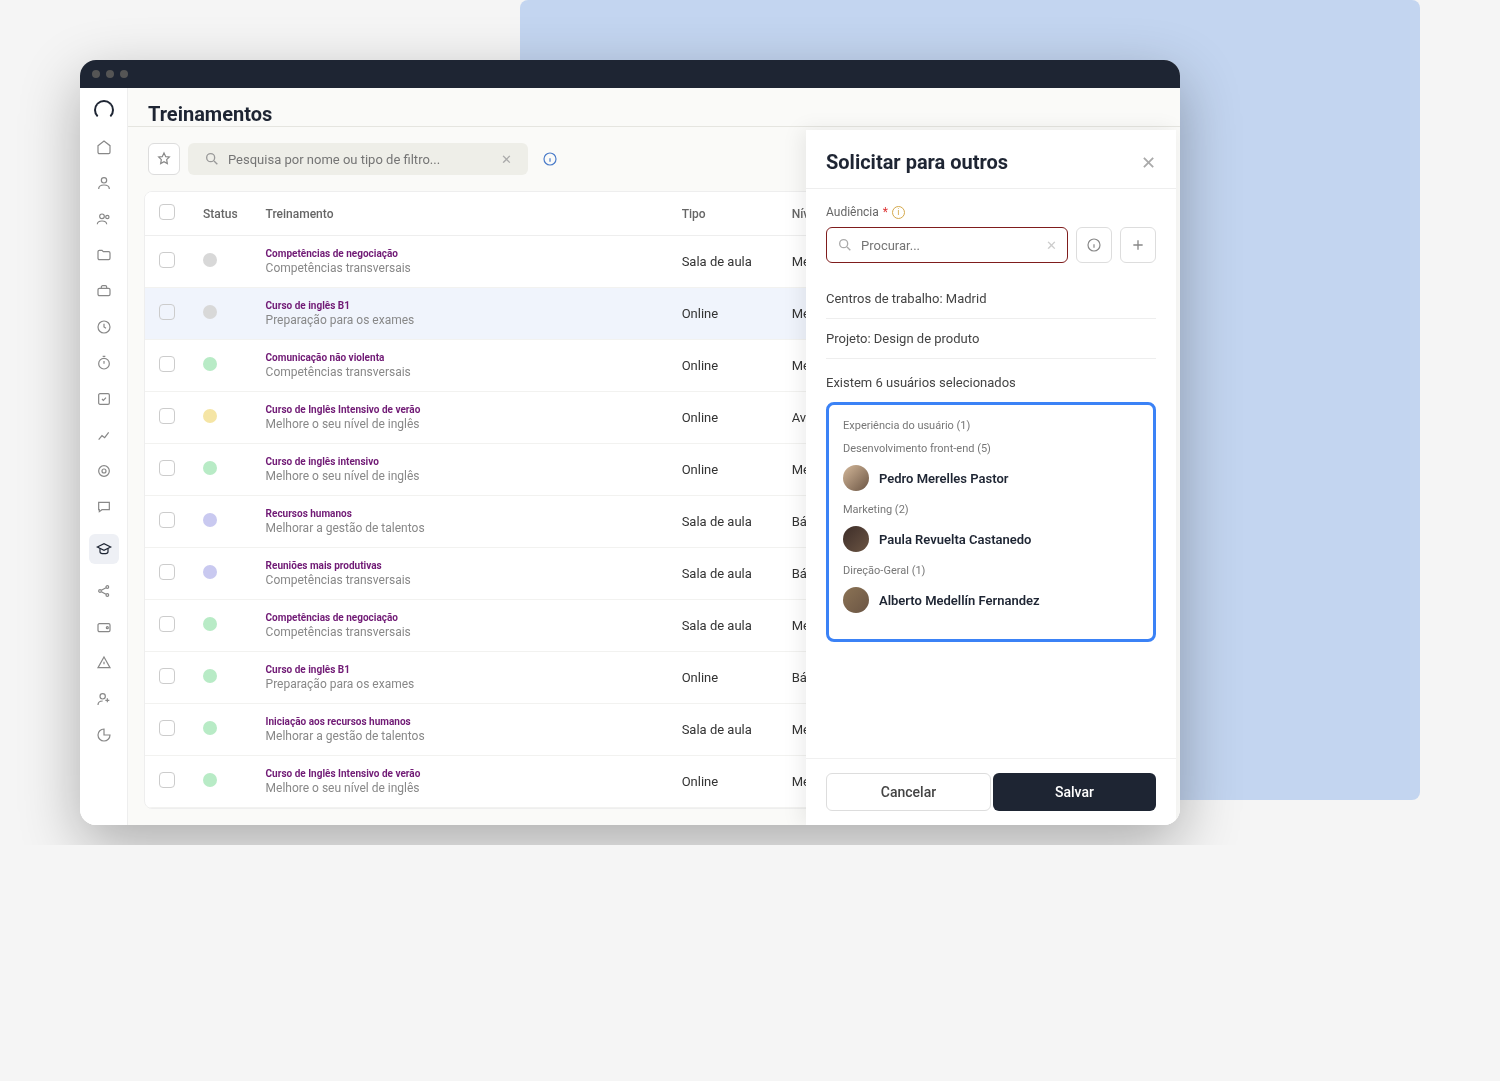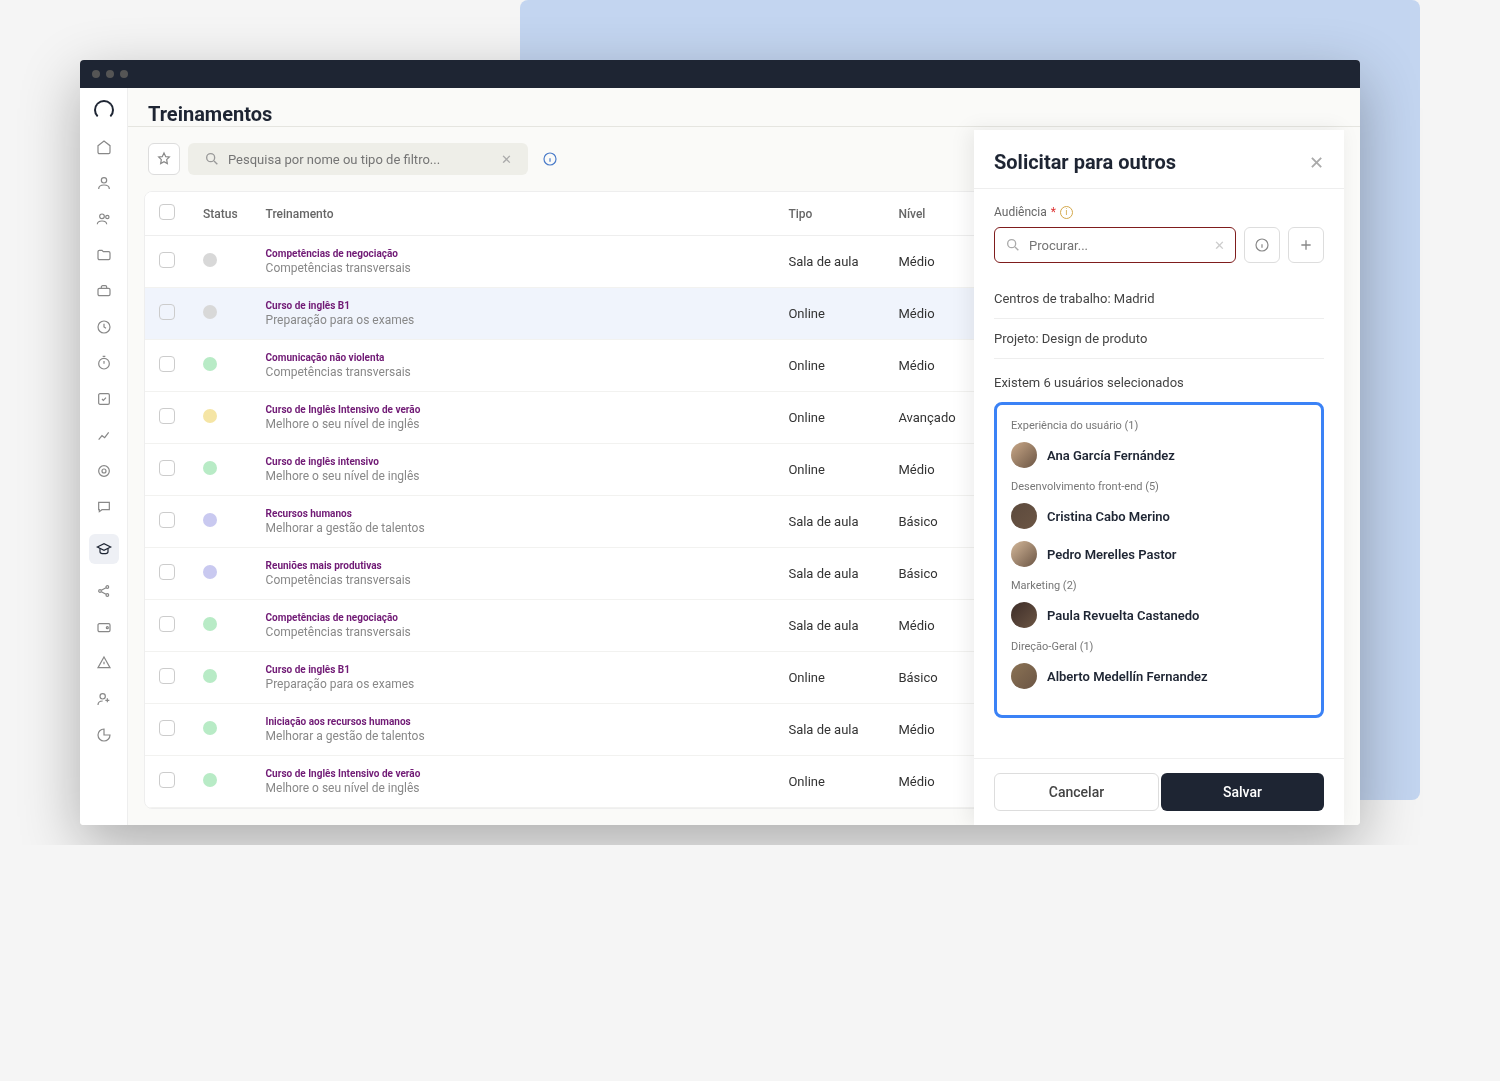--- a/index.html
+++ b/index.html
@@ -1,18 +1,18 @@
 <!DOCTYPE html>
 <html><head>
   <meta charset="utf-8">
   <style>
     * { margin: 0; padding: 0; box-sizing: border-box; font-family: -apple-system, BlinkMacSystemFont, 'Segoe UI', Roboto, sans-serif; }
     body { background: #f5f5f5; padding: 20px; }
     .backdrop { position: absolute; top: 0; right: 80px; width: 900px; height: 800px; background: #c3d5f0; border-radius: 8px; z-index: 0; }
-    .window { position: relative; width: 1280px; margin: 40px auto 0 60px; background: #fff; border-radius: 4px; box-shadow: 0 20px 60px rgba(0,0,0,0.3); overflow: hidden; z-index: 1; }
+    .window { position: relative; width: 1100px; margin: 40px auto 0 60px; background: #fff; border-radius: 16px; box-shadow: 0 20px 60px rgba(0,0,0,0.3); overflow: hidden; z-index: 1; }
     .titlebar { background: #1e2533; height: 28px; display: flex; align-items: center; padding: 0 12px; gap: 6px; }
     .titlebar .dot { width: 8px; height: 8px; border-radius: 50%; background: #555; }
     .app-body { display: flex; background: #fafaf8; }
     .sidebar { width: 48px; background: #fff; border-right: 1px solid #eee; display: flex; flex-direction: column; align-items: center; padding: 12px 0; gap: 18px; }
     .sidebar .logo { width: 20px; height: 20px; border: 2px solid #1e2533; border-radius: 50%; border-bottom-color: transparent; position: relative; }
     .sidebar-icon { width: 18px; height: 18px; color: #888; display: flex; align-items: center; justify-content: center; cursor: pointer; }
     .sidebar-icon.active { background: #eef0f5; border-radius: 6px; padding: 6px; width: 30px; height: 30px; color: #1e2533; }
     .main { flex: 1; min-width: 0; }
     .header { padding: 14px 20px 0; border-bottom: 1px solid #e5e5e0; background: #fafaf8; }
     .header-top { display: flex; align-items: center; gap: 24px; }
@@ -39,21 +39,21 @@
     .status-yellow { background: #f5e5a5; }
     .status-purple { background: #c9c9f0; }
     .course-title { font-weight: 700; color: #701a75; font-size: 10px; }
     .course-sub { font-size: 12px; color: #888; margin-top: 2px; }
     .th-check { width: 44px; }
     .th-status { width: 60px; }
     .th-type { width: 110px; }
     .th-level { width: 100px; }
 
     
-    .sidepanel { position: absolute; top: 70px; right: 16px; width: 370px; bottom: 0; background: #fff; box-shadow: -4px 0 20px rgba(0,0,0,0.08); display: flex; flex-direction: column; z-index: 10; }
+    .sidepanel { position: absolute; top: 70px; right: 4px; width: 370px; bottom: 0; background: #fff; box-shadow: -4px 0 20px rgba(0,0,0,0.08); display: flex; flex-direction: column; z-index: 10; }
     .sp-header { display: flex; align-items: center; justify-content: space-between; padding: 20px 20px 14px; }
     .sp-title { font-size: 20px; font-weight: 700; color: #1e2533; }
     .sp-close { color: #aaa; cursor: pointer; font-size: 18px; }
     .sp-divider { height: 1px; background: #eee; }
     .sp-body { flex: 1; overflow-y: auto; padding: 16px 20px; }
     .field-label { font-size: 12px; color: #666; margin-bottom: 8px; display: flex; align-items: center; gap: 4px; }
     .field-label .req { color: #d33; }
     .field-label .info { width: 13px; height: 13px; border: 1px solid #d4a84a; border-radius: 50%; display: inline-flex; align-items: center; justify-content: center; font-size: 9px; color: #d4a84a; }
     .aud-row { display: flex; gap: 8px; margin-bottom: 16px; }
     .aud-search { flex: 1; height: 36px; border: 1px solid #7f1d1d; border-radius: 6px; display: flex; align-items: center; padding: 0 10px; gap: 8px; color: #aaa; font-size: 13px; }
@@ -390,29 +390,21 @@
           <svg viewBox="0 0 24 24" fill="none" stroke="currentColor" stroke-width="2">
               <path d="M12 5v14M5 12h14"></path>
             </svg>
         </div>
       </div>
       <div class="filter-row">Centros de trabalho: Madrid</div>
       <div class="filter-row">Projeto: Design de produto</div>
       <div class="selected-info">Existem 6 usuários selecionados</div>
       <div class="users-box" id="users-box">
           <div class="group-label">Experiência do usuário (1)</div>
-          <div class="user-item">
-            <div class="avatar" style="background:linear-gradient(135deg, #c9a888, #6b5544)"></div>
-      <div class="user-name">Ana García Fernández</div>
-          </div>
           <div class="group-label">Desenvolvimento front-end (5)</div>
-          <div class="user-item">
-            <div class="avatar" style="background:linear-gradient(135deg, #5c4a3d, #6b5544)"></div>
-      <div class="user-name">Cristina Cabo Merino</div>
-          </div>
           <div class="user-item">
             <div class="avatar" style="background:linear-gradient(135deg, #d4b89a, #6b5544)"></div>
       <div class="user-name">Pedro Merelles Pastor</div>
           </div>
           <div class="group-label">Marketing (2)</div>
           <div class="user-item">
             <div class="avatar" style="background:linear-gradient(135deg, #3d2d28, #6b5544)"></div>
       <div class="user-name">Paula Revuelta Castanedo</div>
           </div>
           <div class="group-label">Direção-Geral (1)</div>

